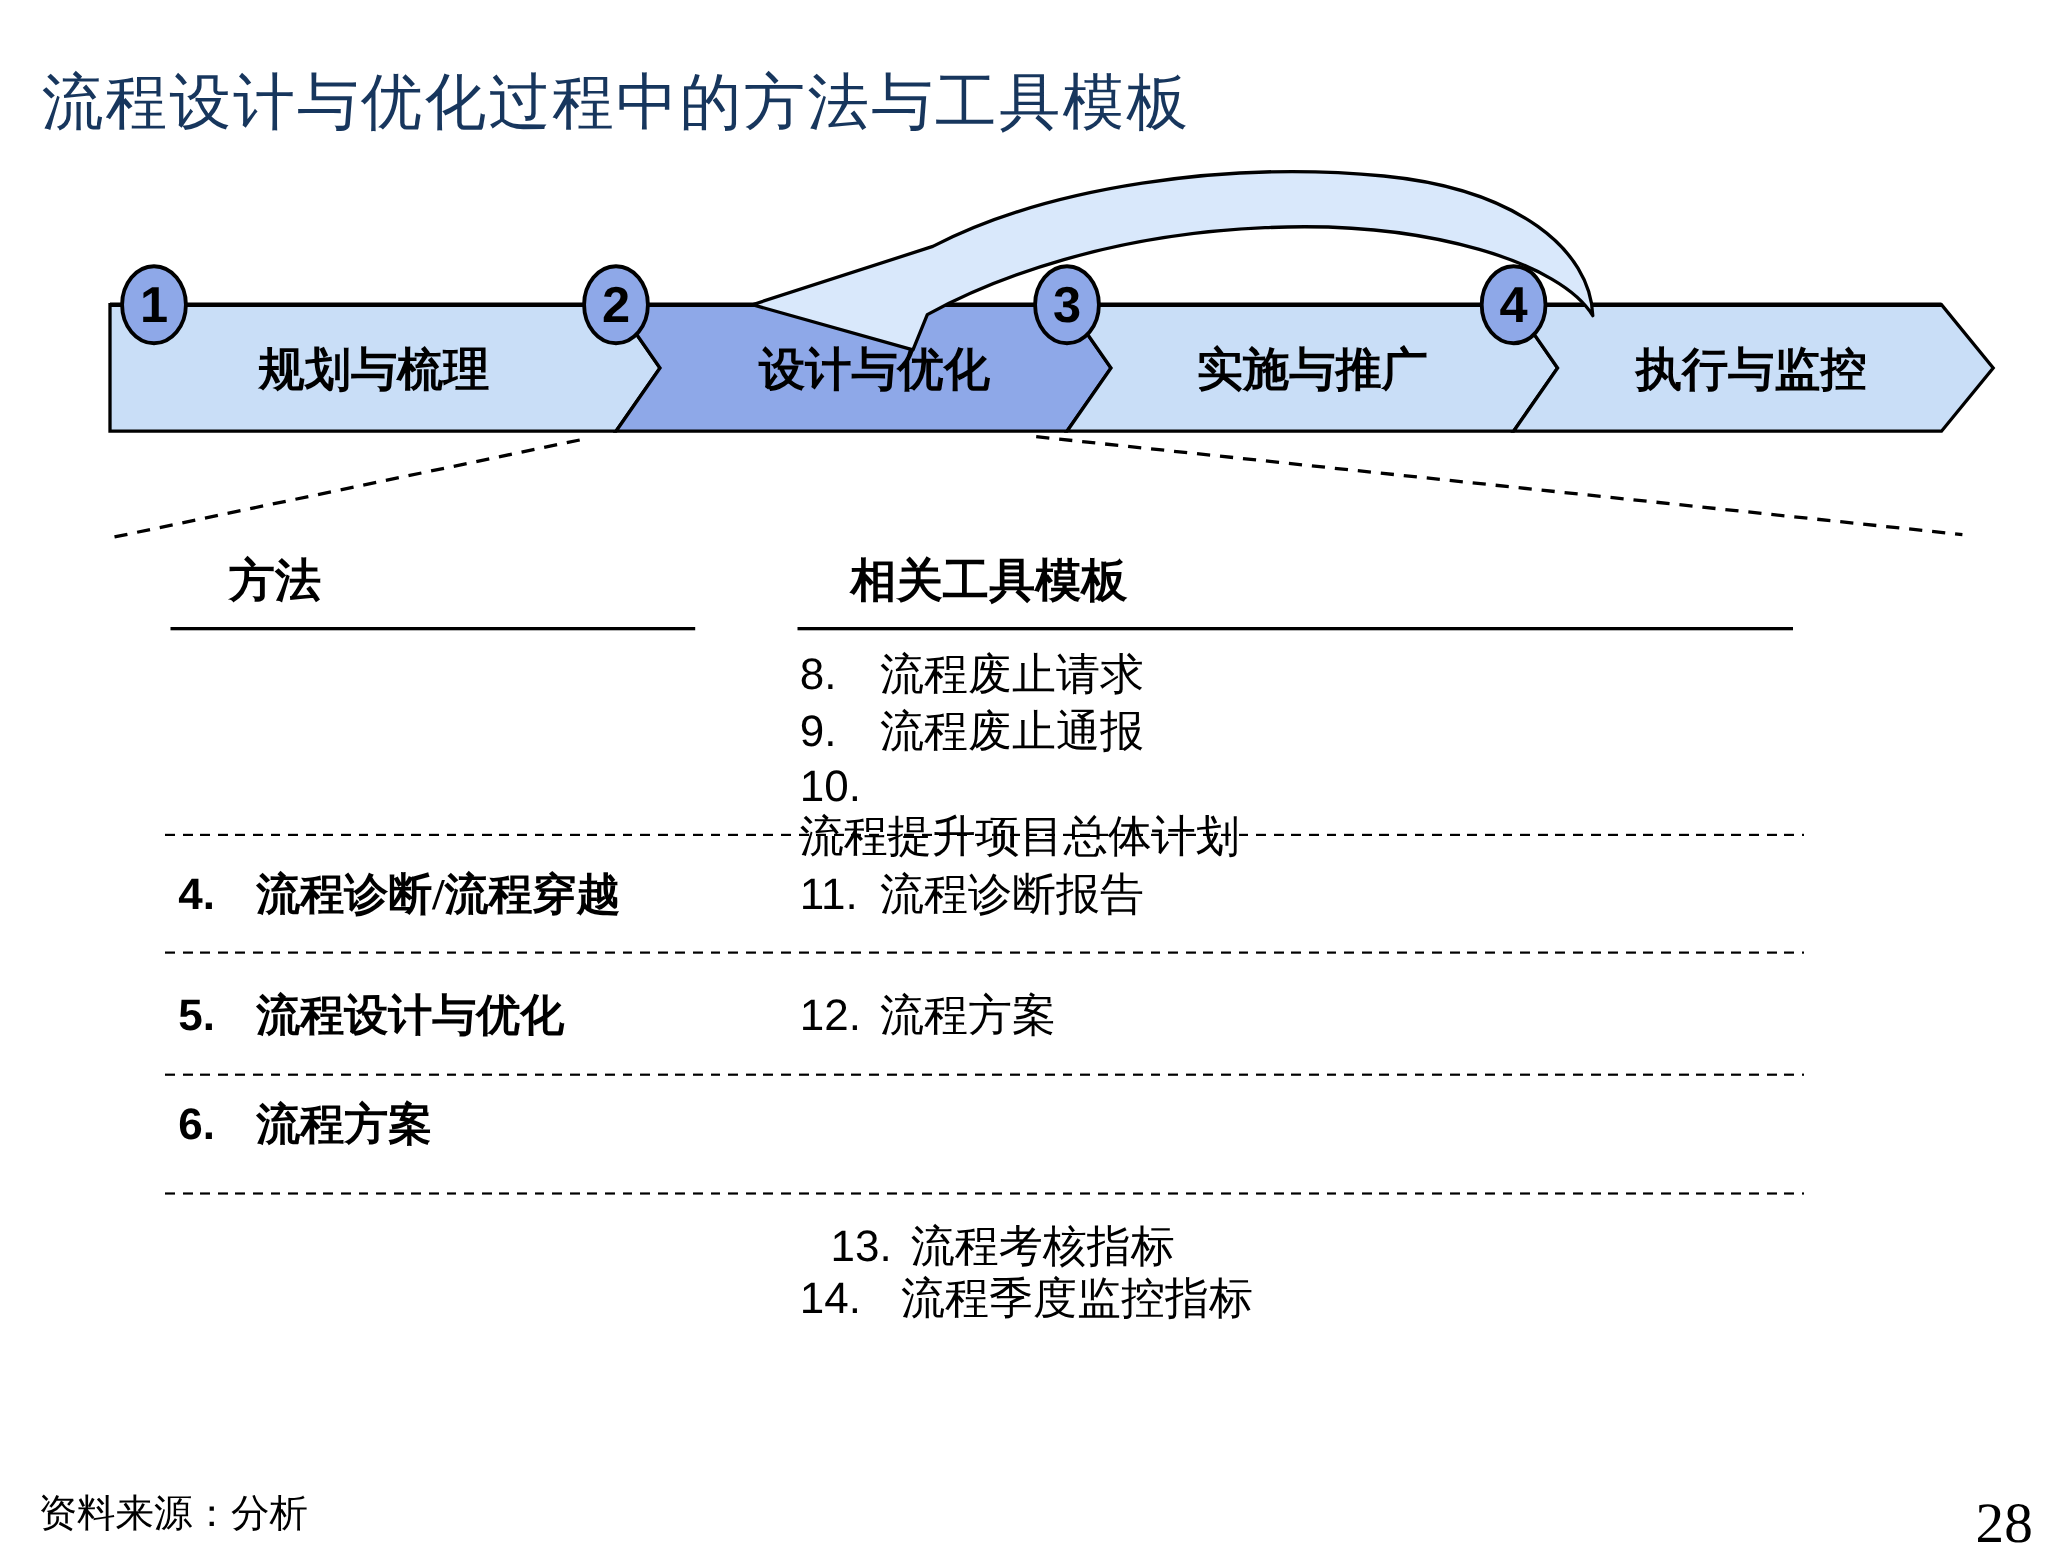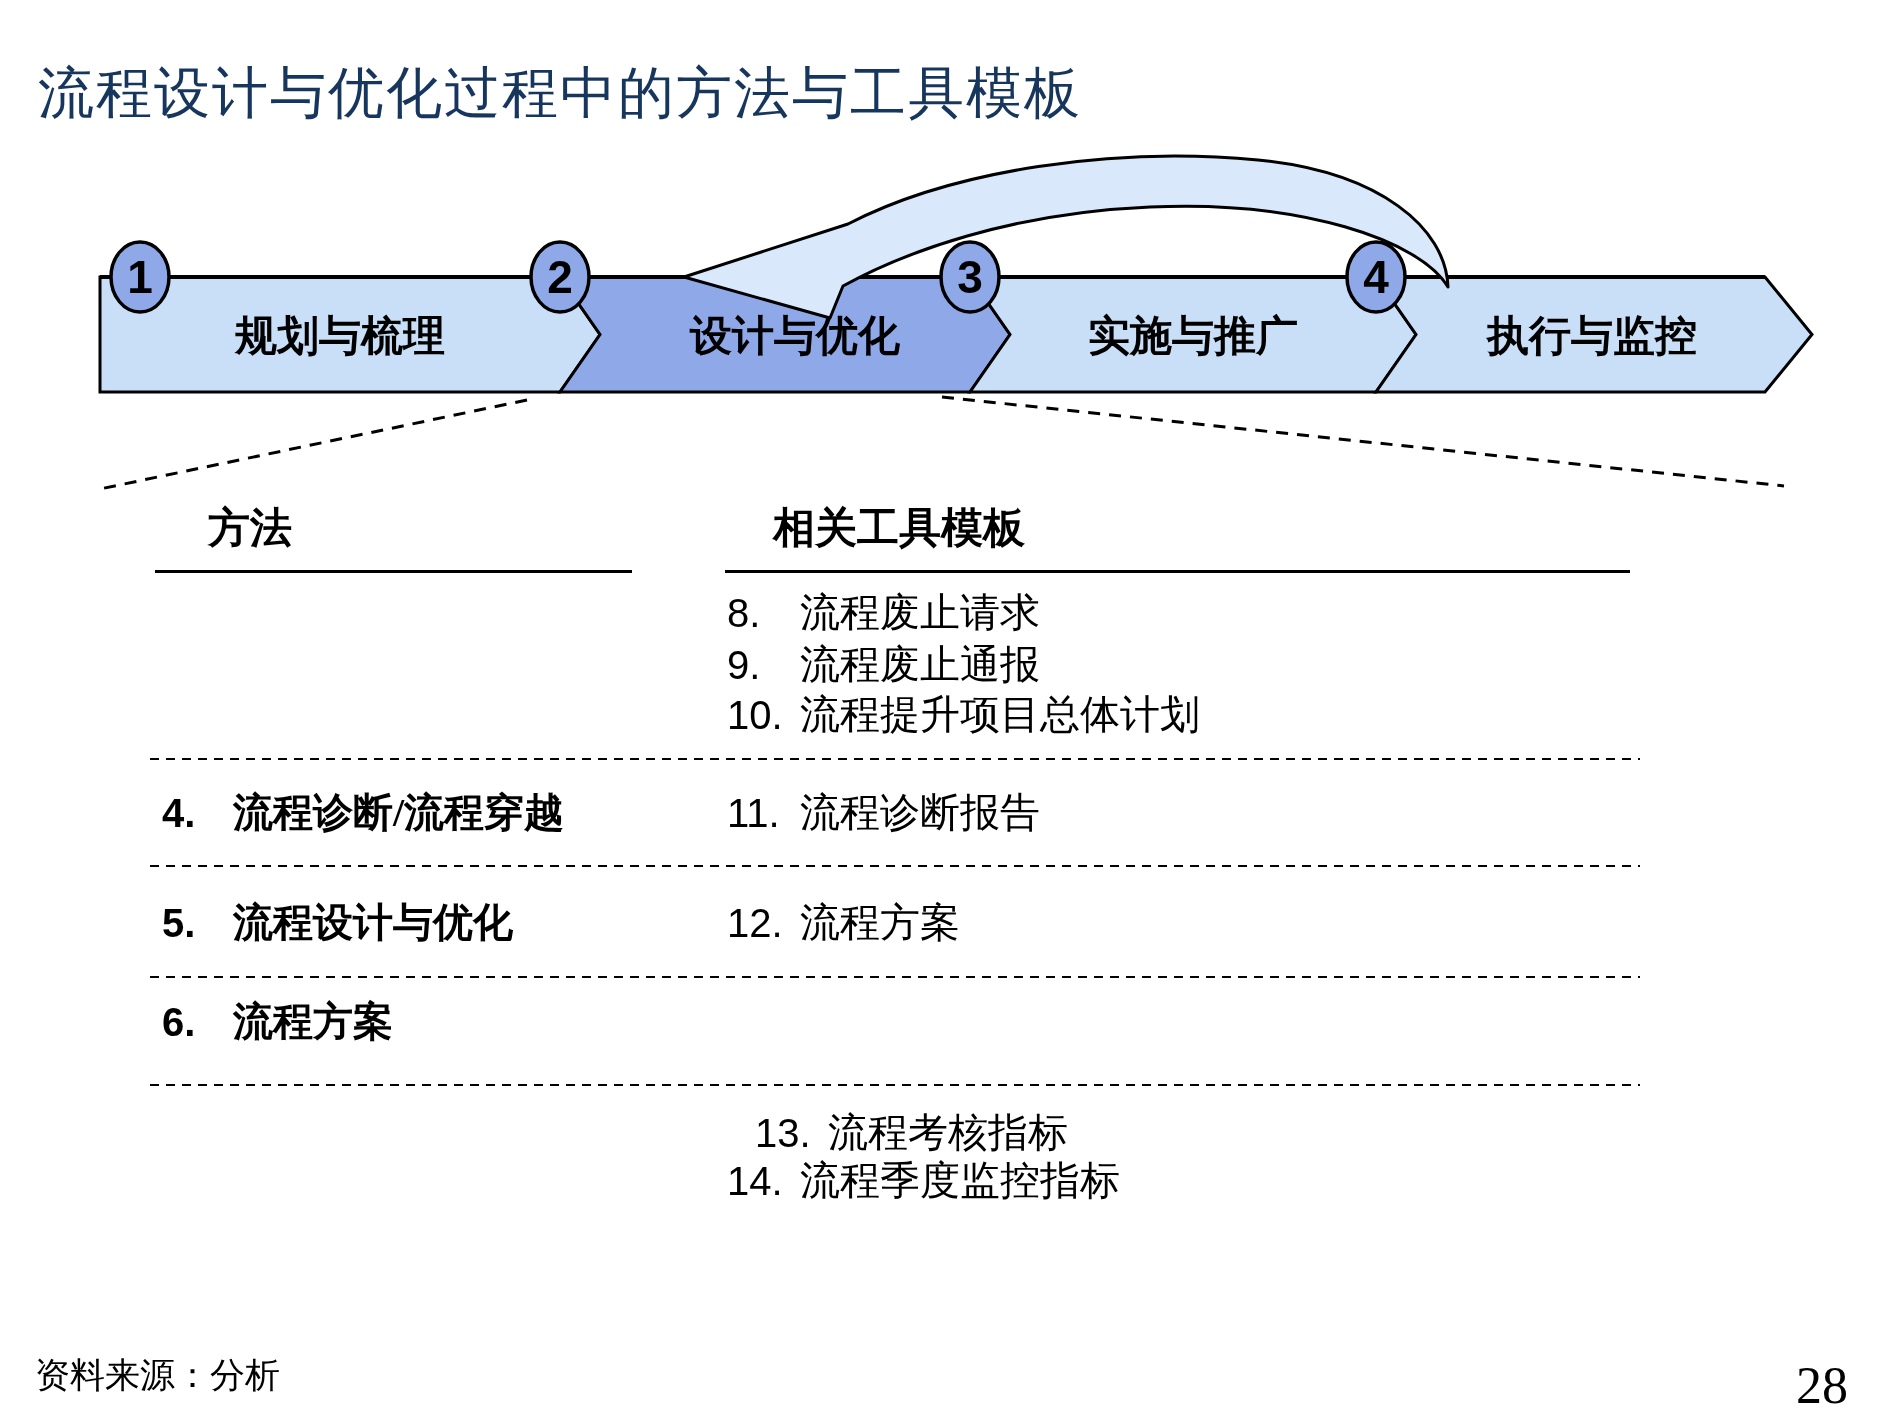--- a/index.html
+++ b/index.html
@@ -89,21 +89,21 @@
 <div class="abs underline" style="left:725px;top:570px;width:905px;"></div>
 
 <div class="abs row rightcol" style="left:727px;top:590px;">
   <span class="num">8.</span>
   <span class="txt">流程废止请求</span>
 </div>
 <div class="abs row rightcol" style="left:727px;top:642px;">
   <span class="num">9.</span>
   <span class="txt">流程废止通报</span>
 </div>
-<div class="abs row rightcol" style="left:727px;top:692px;">
+<div class="abs row rightcol" style="left:727px;top:692px;flex-direction:column;">
   <span class="num">10.</span>
   <span class="txt">流程提升项目总体计划</span>
 </div>
 
 <div class="abs dashsep" style="top:758px;"></div>
 
 <div class="abs row leftcol" style="left:162px;top:790px;">
   <span class="num">4.</span>
   <span class="txt" style="font-weight:bold;">流程诊断/流程穿越</span>
 </div>
@@ -129,19 +129,19 @@
   <span class="num">6.</span>
   <span class="txt" style="font-weight:bold;">流程方案</span>
 </div>
 
 <div class="abs dashsep" style="top:1084px;"></div>
 
 <div class="abs row rightcol" style="left:727px;top:1110px;margin-left:28px;">
   <span class="num">13.</span>
   <span class="txt">流程考核指标</span>
 </div>
-<div class="abs row rightcol" style="left:727px;top:1158px;">
+<div class="abs row rightcol" style="left:727px;top:1158px;gap:19px;">
   <span class="num">14.</span>
   <span class="txt">流程季度监控指标</span>
 </div>
 
 <div class="abs" id="source">资料来源：分析</div>
 <div class="abs" id="pagenum">28</div>
 
 </body></html>

